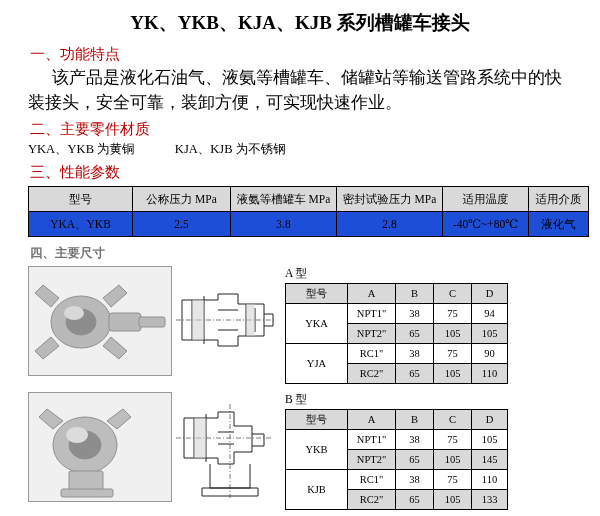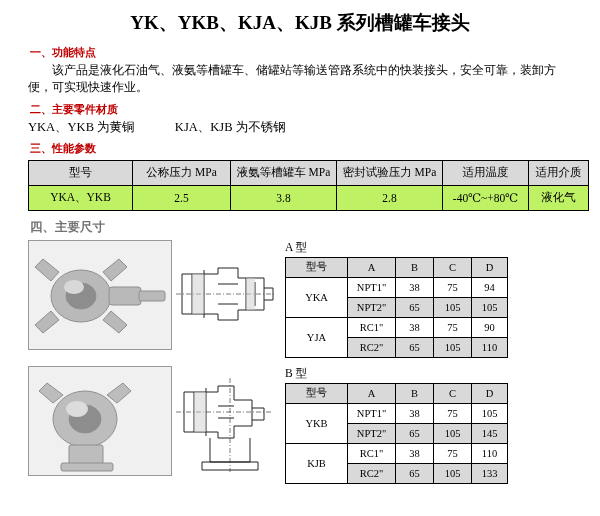--- a/index.html
+++ b/index.html
@@ -26,26 +26,26 @@
     text-align: center;
     font-size: 19px;
     font-weight: bold;
     padding-top: 10px;
     padding-bottom: 4px;
     letter-spacing: 0px;
     font-family: "Liberation Serif", "DejaVu Serif", serif;
   }
   .section-head {
     color: #c00000;
-    font-weight: bold;
-    font-size: 11px;
+    font-weight: normal;
+    font-size: 15px;
     margin: 5px 0 2px 18px;
   }
   .para {
-    font-size: 12px;
+    font-size: 17px;
     line-height: 1.45;
     margin: 0 10px 0 16px;
     text-indent: 24px;
   }
   .mat-line {
     font-size: 12.5px;
     margin: 0 10px 0 16px;
   }
   .mat-line .gap {
     display: inline-block;
@@ -66,21 +66,21 @@
     font-size: 11.5px;
     height: 24px;
     padding: 0 2px;
     font-family: "Liberation Serif", "DejaVu Serif", serif;
   }
   .perf-table thead th {
     background: #d9d9d9;
     font-weight: normal;
   }
   .perf-table tbody td {
-    background: #bef264;
+    background: #1d4ed8;
   }
   .perf-table tbody tr.shaded td {
     background: #d9d9d9;
   }
   .section-head-2 {
     color: #737373;
     font-weight: bold;
     font-size: 12.5px;
     margin: 8px 0 4px 18px;
   }

